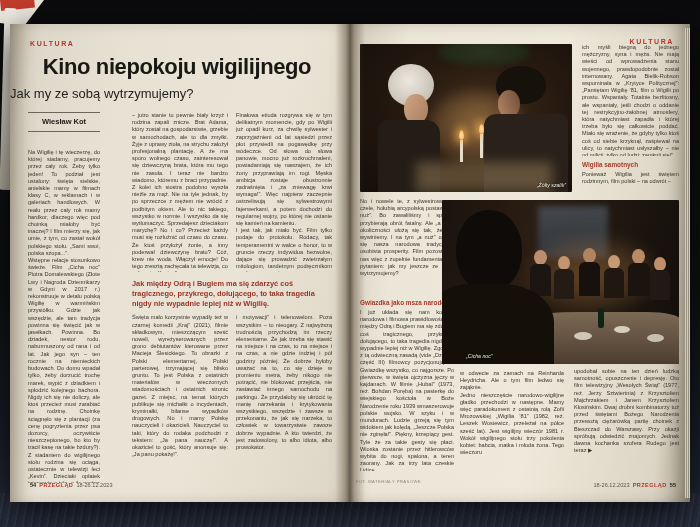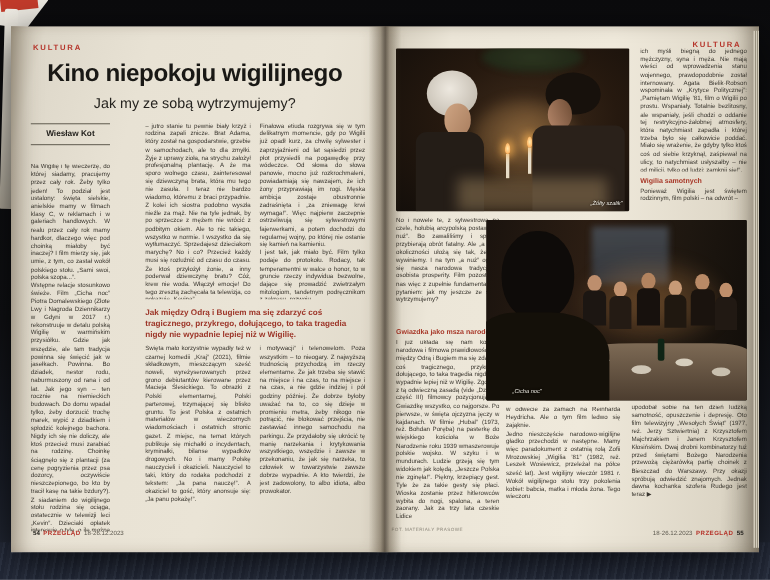--- a/index.html
+++ b/index.html
@@ -24,21 +24,21 @@
   .page.right{
     background:linear-gradient(95deg,#d4cdbd 0%,#ece6d8 16%,#efe9db 55%,#dcd5c5 90%,#b5ae9e 100%);
     box-shadow:inset 12px 0 16px -10px rgba(70,55,35,.4),inset -20px 0 24px -14px rgba(50,38,22,.6);}
   .gutter{position:absolute;left:50%;top:0;width:30px;height:100%;transform:translateX(-50%);z-index:6;pointer-events:none;
     background:linear-gradient(90deg,rgba(60,48,30,0) 0%,rgba(70,56,36,.32) 36%,rgba(35,26,16,.55) 50%,rgba(70,56,36,.30) 64%,rgba(60,48,30,0) 100%);}
   .page-edge{position:absolute;right:0;top:4px;bottom:4px;width:5px;
     background:repeating-linear-gradient(90deg,#d3ccbc 0 1px,#97907e 1px 2px);}
   .kultura{position:absolute;color:#b5342a;font-weight:bold;font-size:7px;letter-spacing:1.6px;}
   .headline{position:absolute;left:0;right:6px;top:30px;text-align:center;color:#191815;
     font-size:22px;font-weight:bold;letter-spacing:-.4px;}
-  .subtitle{position:absolute;left:0;right:6px;top:62px;text-align:center;color:#24221e;font-size:13px;}
+  .subtitle{position:absolute;left:0;right:6px;top:62px;text-align:left;color:#24221e;font-size:13px;}
   .cols{position:absolute;left:18px;top:88px;width:304px;height:364px;display:flex;gap:8px;}
   .bodytext{font-size:5.6px;line-height:1.29;text-align:justify;color:#39352e;white-space:pre-line;overflow:hidden;}
   .c1{width:96px;height:364px;}
   .c1 .txt{height:334px;}
   .authorbox{border-top:1px solid #6b665a;border-bottom:1px solid #6b665a;text-align:center;
     font-weight:bold;font-size:7.5px;color:#23211d;padding:4px 0 5px;margin-bottom:17px;}
   .wrap23{width:200px;display:flex;flex-direction:column;margin-left:24px;}
   .row2{display:flex;gap:8px;}
   .row2 .bodytext{width:96px;}
   .top23{height:160px;}

